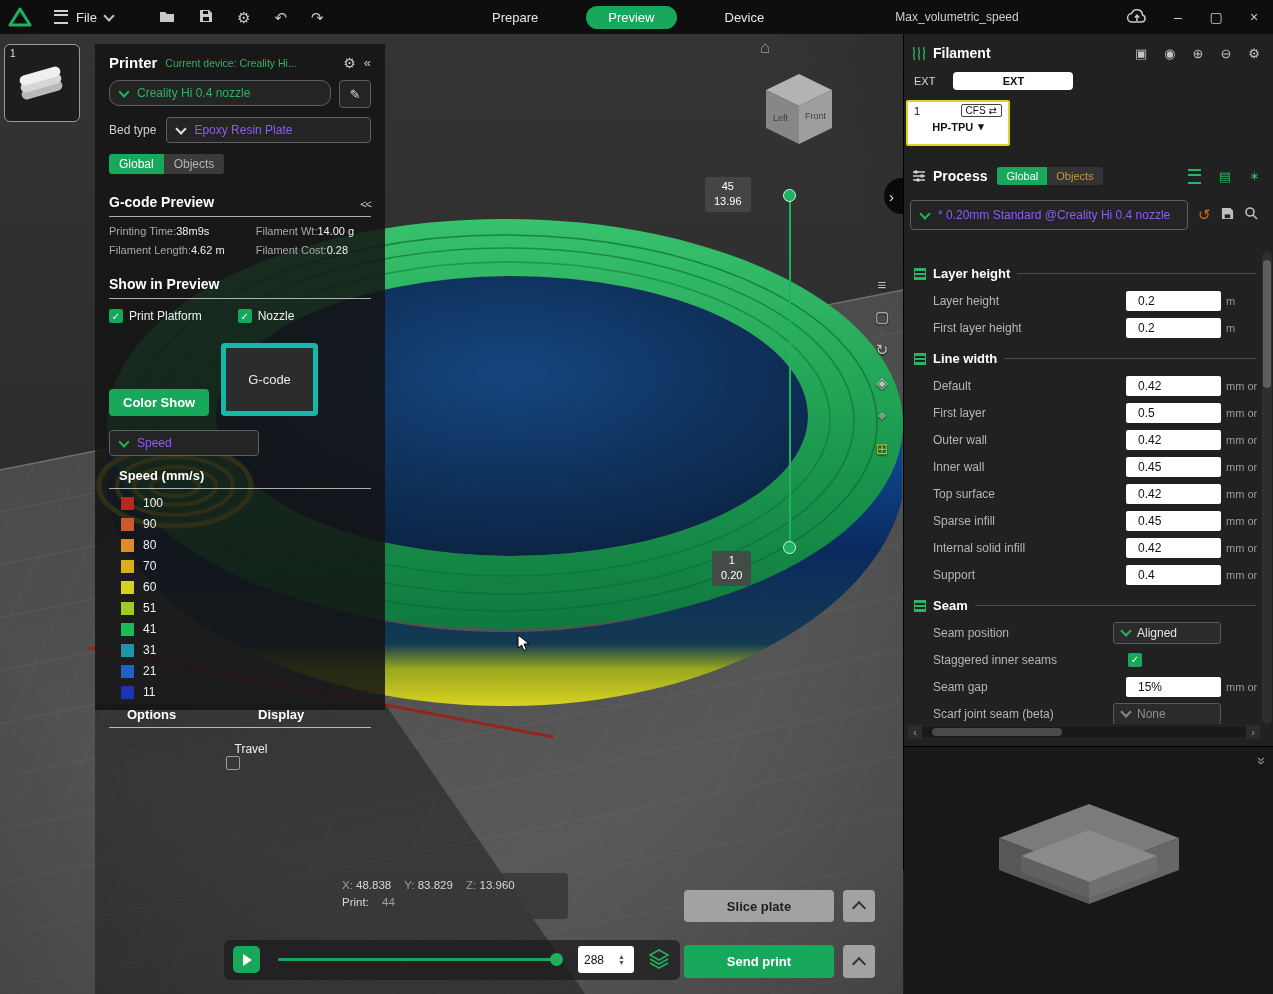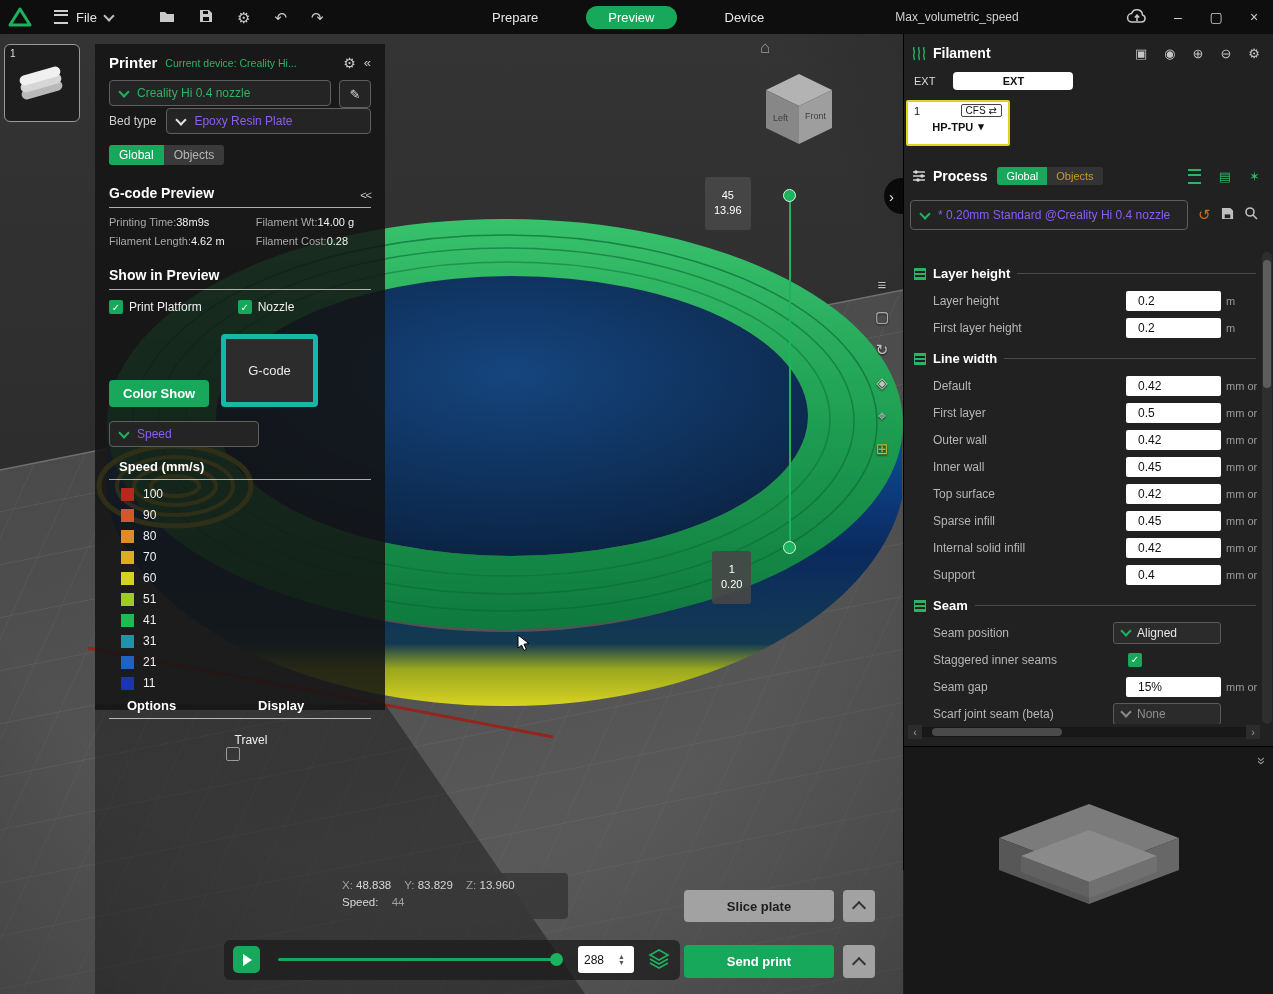--- a/index.html
+++ b/index.html
@@ -38,23 +38,23 @@
   .left-panel{position:absolute;left:95px;top:10px;width:290px;height:666px;background:rgba(20,20,20,0.86);padding:10px 14px;box-sizing:border-box;color:#e6e6e6;}
   .lp-row{display:flex;align-items:center;}
   .printer-title{font-size:15px;font-weight:bold;color:#fff;}
   .cur-dev{font-size:10.5px;color:#2bb463;margin-left:8px;flex:1;white-space:nowrap;overflow:hidden;}
   .lp-gear{font-size:14px;color:#c9c9c9;cursor:pointer;margin-right:8px;}
   .lp-collapse{font-size:13px;color:#c9c9c9;cursor:pointer;}
   .dd{display:flex;align-items:center;gap:9px;background:#242424;border:1px solid #5f5f5f;border-radius:4px;height:26px;padding:0 10px;box-sizing:border-box;cursor:pointer;}
   .dd .val{font-size:12px;color:#8b5cf6;white-space:nowrap;overflow:hidden;}
   .dd .val.green{color:#2bb463;}
   .printer-dd-row{margin-top:9px;display:flex;gap:8px;}
-  .printer-dd{flex:1;}
+  .printer-dd{flex:1;border-radius:10px;}
   .pencil-btn{width:30px;height:26px;background:#242424;border:1px solid #5f5f5f;border-radius:4px;display:flex;align-items:center;justify-content:center;color:#dcdcdc;font-size:13px;cursor:pointer;}
-  .bed-row{display:flex;align-items:center;gap:10px;}
+  .bed-row{margin-top:9px;display:flex;align-items:center;gap:10px;}
   .bed-label{font-size:12px;color:#cfcfcf;white-space:nowrap;}
   .bed-dd{flex:1;}
   .seg{display:inline-flex;border-radius:3px;overflow:hidden;margin-top:11px;cursor:pointer;}
   .seg span{font-size:12px;padding:3px 10px;}
   .seg .on{background:#17a85c;color:#fff;}
   .seg .off{background:#3a3a3a;color:#b5b5b5;}
   .lp-section-head{margin-top:20px;display:flex;align-items:flex-end;border-bottom:1px solid rgba(255,255,255,0.65);padding-bottom:6px;}
   .lp-section-head .t{font-size:14px;font-weight:bold;color:#fff;flex:1;}
   .lp-section-head .c{font-size:11px;color:#c9c9c9;cursor:pointer;letter-spacing:-1px;}
   .stats{margin-top:8px;display:grid;grid-template-columns:56% 44%;row-gap:7px;font-size:11px;}
@@ -84,21 +84,21 @@
   .navcube{position:absolute;left:752px;top:30px;cursor:pointer;}
 
   
   .side-tools{position:absolute;left:869px;top:240px;display:flex;flex-direction:column;gap:13px;align-items:center;}
   .stool{width:26px;height:20px;display:flex;align-items:center;justify-content:center;color:#c4c4c4;font-size:15px;cursor:pointer;text-shadow:0 1px 2px rgba(0,0,0,0.8);}
   .stool.gold{color:#c8b22a;}
 
   
   .vslider-line{position:absolute;left:789px;top:161px;width:2px;height:352px;background:#1db35e;}
   .vslider-handle{position:absolute;width:13px;height:13px;border-radius:50%;background:#1db35e;border:1px solid #d9f5e6;box-sizing:border-box;cursor:pointer;}
-  .slider-label{position:absolute;background:rgba(70,70,70,0.92);color:#fff;font-size:11px;text-align:center;padding:11px 9px;border-radius:3px;line-height:1.4;}
+  .slider-label{position:absolute;background:rgba(70,70,70,0.92);color:#fff;font-size:11px;text-align:center;padding:2px 9px;border-radius:3px;line-height:1.4;}
 
   
   .status-box{position:absolute;left:330px;top:839px;width:238px;height:46px;background:rgba(56,56,56,0.88);border-radius:4px;padding:6px 12px;box-sizing:border-box;font-size:11.5px;}
   .status-box .lab{color:#9f9f9f;}
   .status-box .v{color:#d6d6d6;margin-right:10px;}
   .status-box .row2{margin-top:5px;}
   .playbar{position:absolute;left:224px;top:906px;width:456px;height:40px;background:rgba(28,28,28,0.75);border-radius:6px;}
   .play-btn{position:absolute;left:9px;top:6px;width:27px;height:27px;background:#17a85c;border-radius:5px;display:flex;align-items:center;justify-content:center;cursor:pointer;}
   .play-tri{width:0;height:0;border-left:9px solid #fff;border-top:6px solid transparent;border-bottom:6px solid transparent;margin-left:2px;}
   .play-track{position:absolute;left:54px;top:18px;width:282px;height:3px;background:#17a85c;border-radius:2px;cursor:pointer;}
@@ -443,21 +443,21 @@
       <div>0.20</div>
     </div>
 
     <div class="status-box">
       <div>
         <span class="lab">X:</span> <span class="v">48.838</span>
         <span class="lab">Y:</span> <span class="v">83.829</span>
         <span class="lab">Z:</span> <span class="v">13.960</span>
       </div>
       <div class="row2">
-        <span class="v">Speed:</span> <span class="lab">44</span>
+        <span class="v">Print:</span> <span class="lab">44</span>
       </div>
     </div>
 
     <div class="playbar">
       <span class="play-btn">
           <span class="play-tri"></span>
         </span>
       <div class="play-track"></div>
       <div class="play-knob"></div>
       <div class="stepper">

